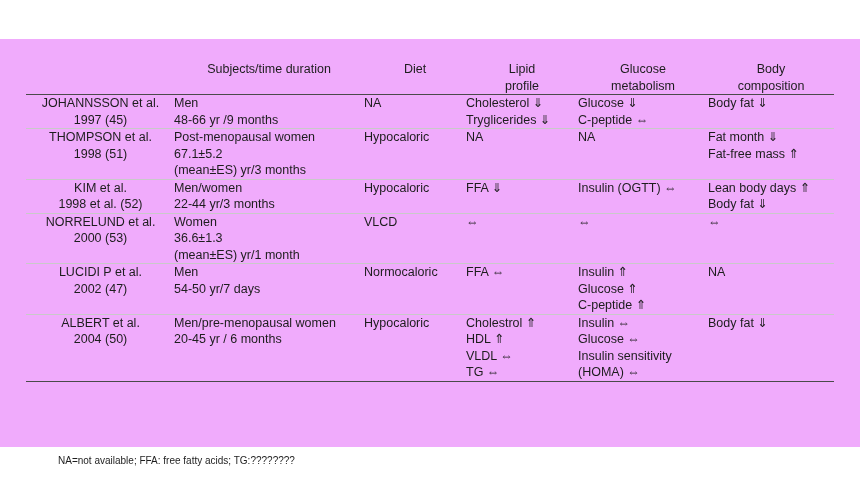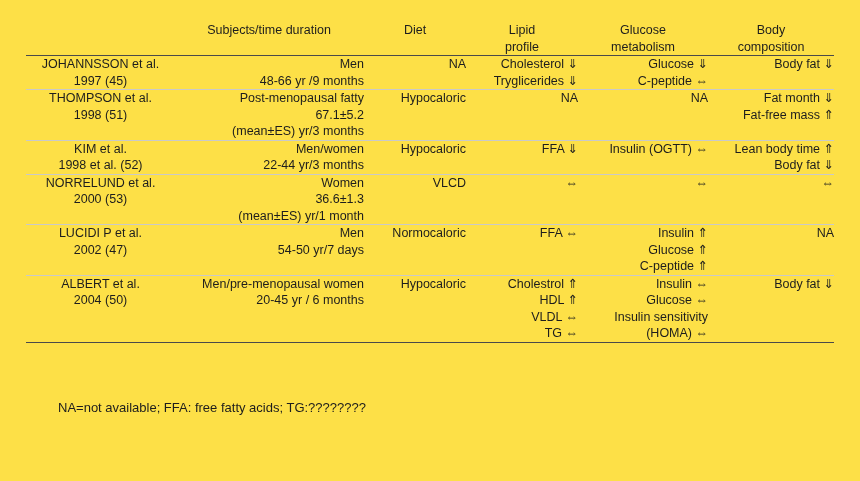--- a/index.html
+++ b/index.html
@@ -10,22 +10,23 @@
     width: 860px;
     height: 481px;
     background: #ffffff;
     font-family: "Liberation Sans", sans-serif;
     color: #1a1a1a;
     overflow: hidden;
   }
   .sheet {
     position: relative;
     width: 860px;
-    height: 481px;
-    background: #fde047;
+    height: 408px;
+    background: #f0abfc;
+    margin-top: 39px;
   }
   table.study-table {
     position: absolute;
     left: 26px;
     top: 22px;
     width: 808px;
     border-collapse: collapse;
     font-size: 12.5px;
     color: #1d1d1d;
   }
@@ -51,38 +52,38 @@
     color: #1d1d1d;
   }
   thead th.study-head { text-align: left; }
   thead tr.head-rule th {
     border-bottom: 1.3px solid #4a4a4a;
   }
 
   tbody td {
     padding-top: 9px;
     padding-bottom: 9px;
-    text-align: right;
+    text-align: left;
   }
   tbody td.study {
     text-align: center;
     padding-left: 1px;
   }
   tbody tr.row-sep td {
     border-bottom: 0.9px solid #c9c9c9;
   }
   tbody tr.last-row td {
     border-bottom: 1.3px solid #4a4a4a;
   }
   .line { display: block; white-space: nowrap; }
   .footnote {
     position: absolute;
     left: 26px;
-    top: 400px;
-    font-size: 13px;
+    top: 416px;
+    font-size: 10px;
     color: #1d1d1d;
     white-space: nowrap;
     padding-left: 32px;
   }
 </style>
 </head>
 <body>
 
 <div class="sheet">
 
@@ -149,21 +150,21 @@
           <span class="line">Body fat ⇓</span>
         </td>
       </tr>
 
       <tr class="row-sep">
         <td class="study">
           <span class="line">THOMPSON et al.</span>
           <span class="line">1998 (51)</span>
         </td>
         <td>
-          <span class="line">Post-menopausal fatty</span>
+          <span class="line">Post-menopausal women</span>
           <span class="line">67.1±5.2</span>
           <span class="line">(mean±ES) yr/3 months</span>
         </td>
         <td>
           <span class="line">Hypocaloric</span>
         </td>
         <td>
           <span class="line">NA</span>
         </td>
         <td>
@@ -187,21 +188,21 @@
         <td>
           <span class="line">Hypocaloric</span>
         </td>
         <td>
           <span class="line">FFA ⇓</span>
         </td>
         <td>
           <span class="line">Insulin (OGTT) ⇔</span>
         </td>
         <td>
-          <span class="line">Lean body time ⇑</span>
+          <span class="line">Lean body days ⇑</span>
           <span class="line">Body fat ⇓</span>
         </td>
       </tr>
 
       <tr class="row-sep">
         <td class="study">
           <span class="line">NORRELUND et al.</span>
           <span class="line"> 2000 (53)</span>
         </td>
         <td>

